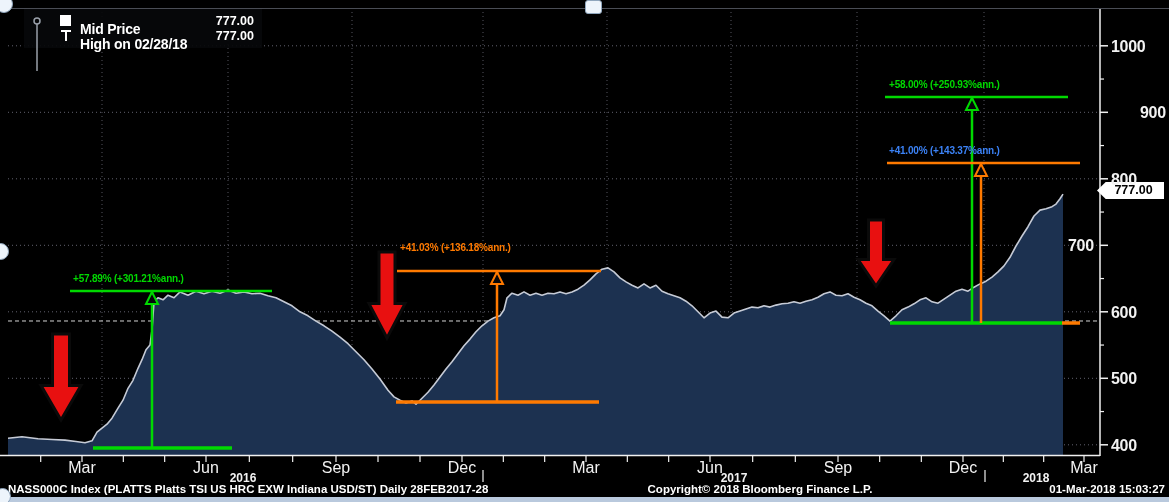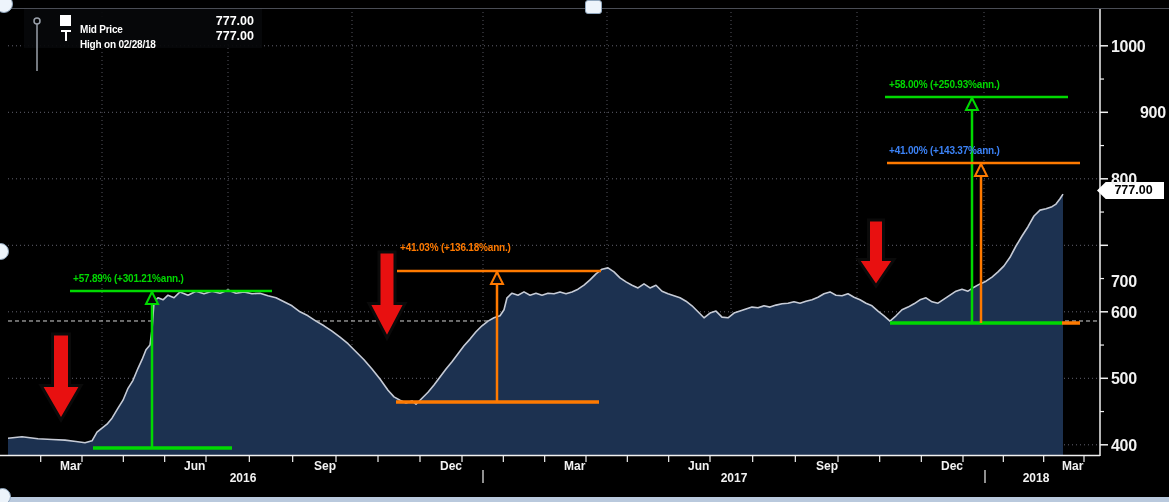--- a/index.html
+++ b/index.html
@@ -7,26 +7,26 @@
           font-family:"Liberation Sans",sans-serif;}
   #chart-svg{position:absolute;left:0;top:0;}
   .overlay{position:absolute;left:0;top:0;width:1169px;height:502px;pointer-events:none;}
 
   
   .legend{position:absolute;left:24px;top:9px;width:238px;background:rgba(6,7,10,0.93);
           padding:4px 8px 5px 34px;box-sizing:border-box;}
   .legend-rail{position:absolute;left:6px;top:6px;}
   .lrow{display:flex;align-items:center;height:15px;gap:5px;}
   .licon{width:17px;height:13px;flex:0 0 17px;display:inline-block;}
-  .llabel{flex:1;color:#fff;font-size:10px;font-weight:700;white-space:nowrap;letter-spacing:-0.2px;margin-top:17px;}
+  .llabel{flex:1;color:#fff;font-size:14px;font-weight:700;white-space:nowrap;letter-spacing:-0.2px;margin-top:17px;}
   .lval{color:#fff;font-size:12.5px;font-weight:700;text-align:right;}
 
   
   .ylab{position:absolute;color:#f2f2f2;font-size:16px;font-weight:700;letter-spacing:-0.3px;}
-  .xlab{position:absolute;width:44px;text-align:left;color:#f2f2f2;font-size:12px;font-weight:700;}
+  .xlab{position:absolute;width:44px;text-align:center;color:#f2f2f2;font-size:16px;font-weight:400;}
   .yearlab{position:absolute;width:48px;text-align:center;color:#f2f2f2;font-size:12px;font-weight:700;}
   .ann-label{position:absolute;font-size:10px;font-weight:700;letter-spacing:-0.2px;white-space:nowrap;}
 
   
   .price-tag{position:absolute;left:1097px;top:182px;width:67px;height:17px;background:#fff;
              clip-path:polygon(0 50%,13% 0,100% 0,100% 100%,13% 100%);
              color:#000;font-size:12.5px;font-weight:700;line-height:17px;
              text-align:center;padding-left:6px;box-sizing:border-box;}
 
   
@@ -169,25 +169,30 @@
       <div class="xlab" style="left: 688px; top: 459px;">Jun</div>
       <div class="xlab" style="left: 816px; top: 459px;">Sep</div>
       <div class="xlab" style="left: 941px; top: 459px;">Dec</div>
       <div class="xlab" style="left: 1062px; top: 459px;">Mar</div>
       <div class="yearlab" style="left: 219px; top: 471px;">2016</div>
       <div class="yearlab" style="left: 710px; top: 471px;">2017</div>
       <div class="yearlab" style="left: 1012px; top: 471px;">2018</div>
       <div class="ylab" style="left: 1111px; top: 436.8px;">400</div>
       <div class="ylab" style="left: 1111px; top: 370.3px;">500</div>
       <div class="ylab" style="left: 1111px; top: 303.8px;">600</div>
-      <div class="ylab" style="left: 1111px; top: 237.3px; margin-top: 36px;">700</div>
+      <div class="ylab" style="left: 1068px; top: 237.3px;">700</div>
       <div class="ylab" style="left: 1111px; top: 170.8px;">800</div>
       <div class="ylab" style="left: 1111px; top: 104.3px; margin-left: 29px;">900</div>
       <div class="ylab" style="left: 1111px; top: 37.8px;">1000</div>
     </div>
 
+  <div class="status-bar">
+    <div class="sb sb-left">NASS000C Index (PLATTS Platts TSI US HRC EXW Indiana USD/ST)  Daily 28FEB2017-28</div>
+    <div class="sb sb-center">Copyright© 2018 Bloomberg Finance L.P.</div>
+    <div class="sb sb-right">01-Mar-2018 15:03:27</div>
+  </div>
 
   <div class="bottom-strip"></div>
   <div class="handle h-circle" style="left:-5px;top:-5px;width:16px;height:16px;"></div>
   <div class="handle h-square" style="left:585px;top:0px;width:15px;height:12px;"></div>
   <div class="handle h-circle" style="left:-8px;top:243px;width:15px;height:15px;"></div>
   <div class="handle h-circle" style="left:-6px;top:488px;width:15px;height:15px;"></div>
 </div>
 
 </body></html>

